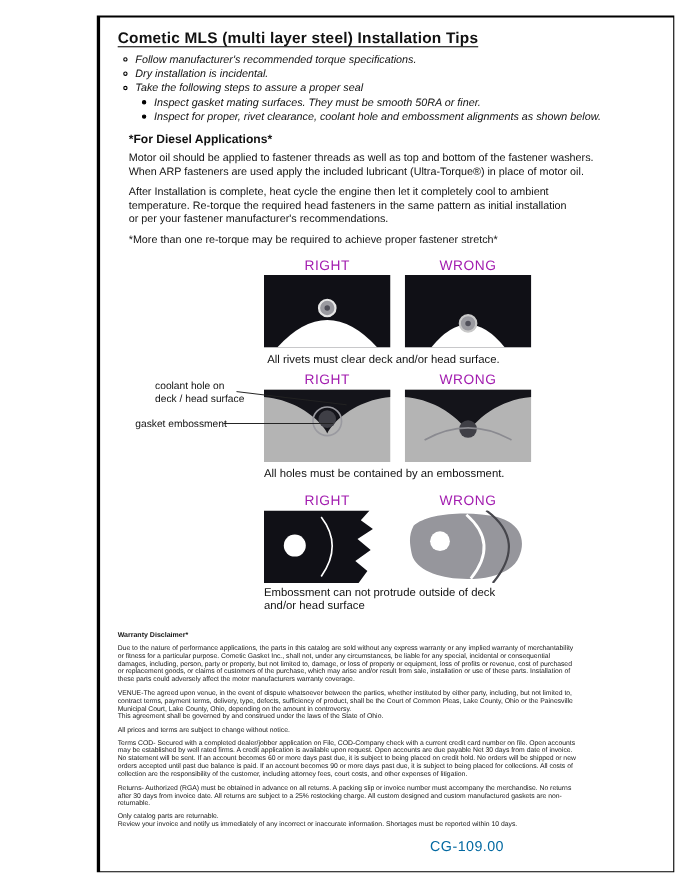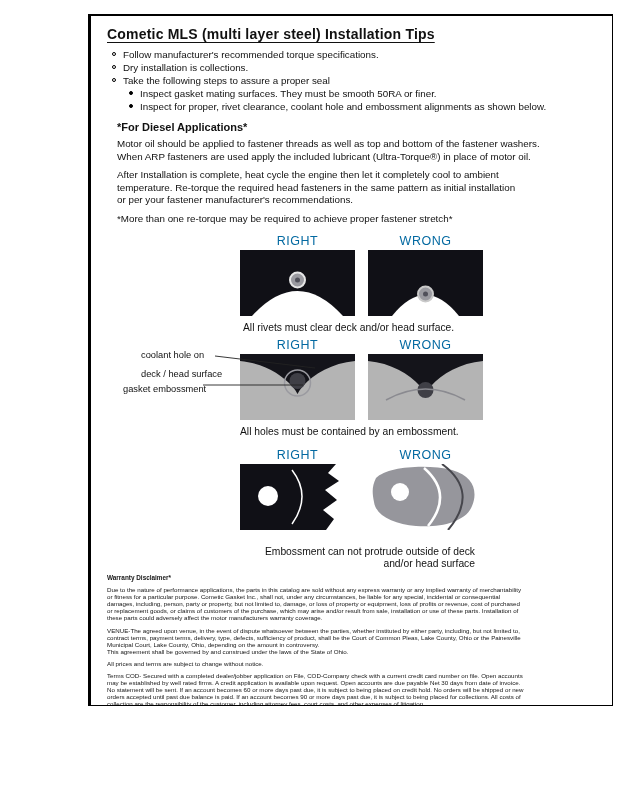--- a/index.html
+++ b/index.html
@@ -3,69 +3,69 @@
 <meta charset="utf-8">
 <style>
   * { margin:0; padding:0; box-sizing:border-box; }
   html,body { background:#ffffff; }
   body {
     width:618px; height:800px; position:relative;
     font-family:"Liberation Sans", sans-serif; color:#111;
     overflow:hidden;
   }
   .sheet {
-    position:absolute; left:88px; top:14px; width:525px; height:692px;
+    position:absolute; left:88px; top:14px; width:525px; height:779px;
     border-top:2px solid #000; border-left:3px solid #000;
     border-right:1px solid #000; border-bottom:1px solid #000;
     background:#fff; overflow:hidden;
   }
   .title {
     margin:10px 0 0 16px; font-size:14px; font-weight:bold;
     text-decoration:underline; text-underline-offset:3px; letter-spacing:0.2px;
   }
   .bullets { margin:6px 0 0 20px; font-size:9.8px; line-height:13px; }
-  .bullet { position:relative; padding-left:12px; }
+  .bullet { position:relative; padding-left:12px;font-style:italic; }
   .bullet .mk {
     position:absolute; left:1px; top:4px; width:4px; height:4px;
     border:1px solid #000; border-radius:50%; background:transparent;
   }
   .bullet.sub { margin-left:17px; }
   .bullet.sub .mk { background:#000; }
   .diesel { margin:8px 0 0 26px; width:470px; }
   .diesel h2 { font-size:11px; font-weight:bold; margin-bottom:5px; }
   .diesel p { font-size:9.8px; line-height:12.6px; margin-bottom:6px; white-space:pre-line; }
   .diesel .note { margin-bottom:0; }
 
   .figures { position:absolute; left:0; top:218px; width:100%; height:338px; }
   .flabel {
     position:absolute; width:115px; text-align:center;
-    font-size:12.5px; color:#0369a1; letter-spacing:0.5px;
+    font-size:12.5px; color:#a21caf; letter-spacing:0.5px;
   }
   .panel { position:absolute; width:115px; height:66px; display:block; }
   .caption { position:absolute; font-size:10.3px; line-height:12px; color:#111; }
-  .ptr-label { position:absolute; font-size:9.3px; line-height:19px; white-space:pre-line; color:#111; }
+  .ptr-label { position:absolute; font-size:9.3px; line-height:11px; white-space:pre-line; color:#111; }
   .overlay { position:absolute; left:0; top:0; width:525px; height:338px; pointer-events:none; }
 
   .disclaimer { position:absolute; left:16px; top:558px; width:420px; font-size:6.2px; line-height:7.1px; color:#151515; }
   .disclaimer h3 { font-size:6.4px; font-weight:bold; margin-bottom:5px; }
   .disclaimer p { margin-bottom:0; }
   .disclaimer p.gap { margin-top:5px; }
 
   .page-code { position:absolute; left:300px; top:746px; font-size:13px; letter-spacing:0.4px; color:#0369a1; }
 </style>
 </head>
 <body>
 
 <div class="sheet">
 
   <h1 class="title">Cometic MLS (multi layer steel) Installation Tips</h1>
 
   <div class="bullets">
     <div class="bullet"><span class="mk"></span><span>Follow manufacturer's recommended torque specifications.</span></div>
-    <div class="bullet"><span class="mk"></span><span>Dry installation is collections.</span></div>
+    <div class="bullet"><span class="mk"></span><span>Dry installation is incidental.</span></div>
     <div class="bullet"><span class="mk"></span><span>Take the following steps to assure a proper seal</span></div>
     <div class="bullet sub"><span class="mk"></span><span>Inspect gasket mating surfaces.  They must be smooth 50RA or finer.</span></div>
     <div class="bullet sub"><span class="mk"></span><span>Inspect for proper, rivet clearance, coolant hole and embossment alignments as shown below.</span></div>
   </div>
 
   <div class="diesel">
     <h2>*For Diesel Applications*</h2>
     <p>Motor oil should be applied to fastener threads as well as top and bottom of the fastener washers.
 When ARP fasteners are used apply the included lubricant (Ultra-Torque®) in place of motor oil.</p>
     <p>After Installation is complete, heat cycle the engine then let it completely cool to ambient
@@ -119,21 +119,21 @@
       <circle cx="28" cy="32" r="10" fill="#ffffff"></circle>
       <path d="M52,6 Q72,32 52,60" fill="none" stroke="#ffffff" stroke-width="1.5"></path>
     </svg>
     <svg class="panel" style="left:277px; top:230px;" viewBox="0 0 115 66">
       <rect width="115" height="66" fill="#ffffff"></rect>
       <path d="M8,14 C20,2 60,0 84,6 C106,12 110,28 104,42 C98,58 72,64 48,62 C26,60 8,52 6,38 C4,28 4,22 8,14 Z" fill="#96969c"></path>
       <circle cx="32" cy="28" r="9" fill="#ffffff"></circle>
       <path d="M56,4 Q86,30 60,62" fill="none" stroke="#ffffff" stroke-width="2.5"></path>
       <path d="M74,0 Q112,28 80,66" fill="none" stroke="#46464c" stroke-width="2"></path>
     </svg>
-    <div class="caption" style="left:149px; top:312px; width:235px;text-align:right;">Embossment can not protrude outside of deck and/or head surface</div>
+    <div class="caption" style="left:149px; top:300px; width:235px;">Embossment can not protrude outside of deck and/or head surface</div>
 
     <svg class="overlay">
       <line x1="124" y1="122" x2="224" y2="134" stroke="#222" stroke-width="0.9"></line>
       <line x1="112" y1="151" x2="212" y2="151" stroke="#222" stroke-width="0.9"></line>
     </svg>
   </div>
 
   <div class="disclaimer">
     <h3>Warranty Disclaimer*</h3>
     <p>Due to the nature of performance applications, the parts in this catalog are sold without any express warranty or any implied warranty of merchantability or fitness for a particular purpose.  Cometic Gasket Inc., shall not, under any circumstances, be liable for any special, incidental or consequential damages, including, person, party or property, but not limited to, damage, or loss of property or equipment, loss of profits or revenue, cost of purchased or replacement goods, or claims of customers of the purchase, which may arise and/or result from sale, installation or use of these parts.  Installation of these parts could adversely affect the motor manufacturers warranty coverage.</p>

